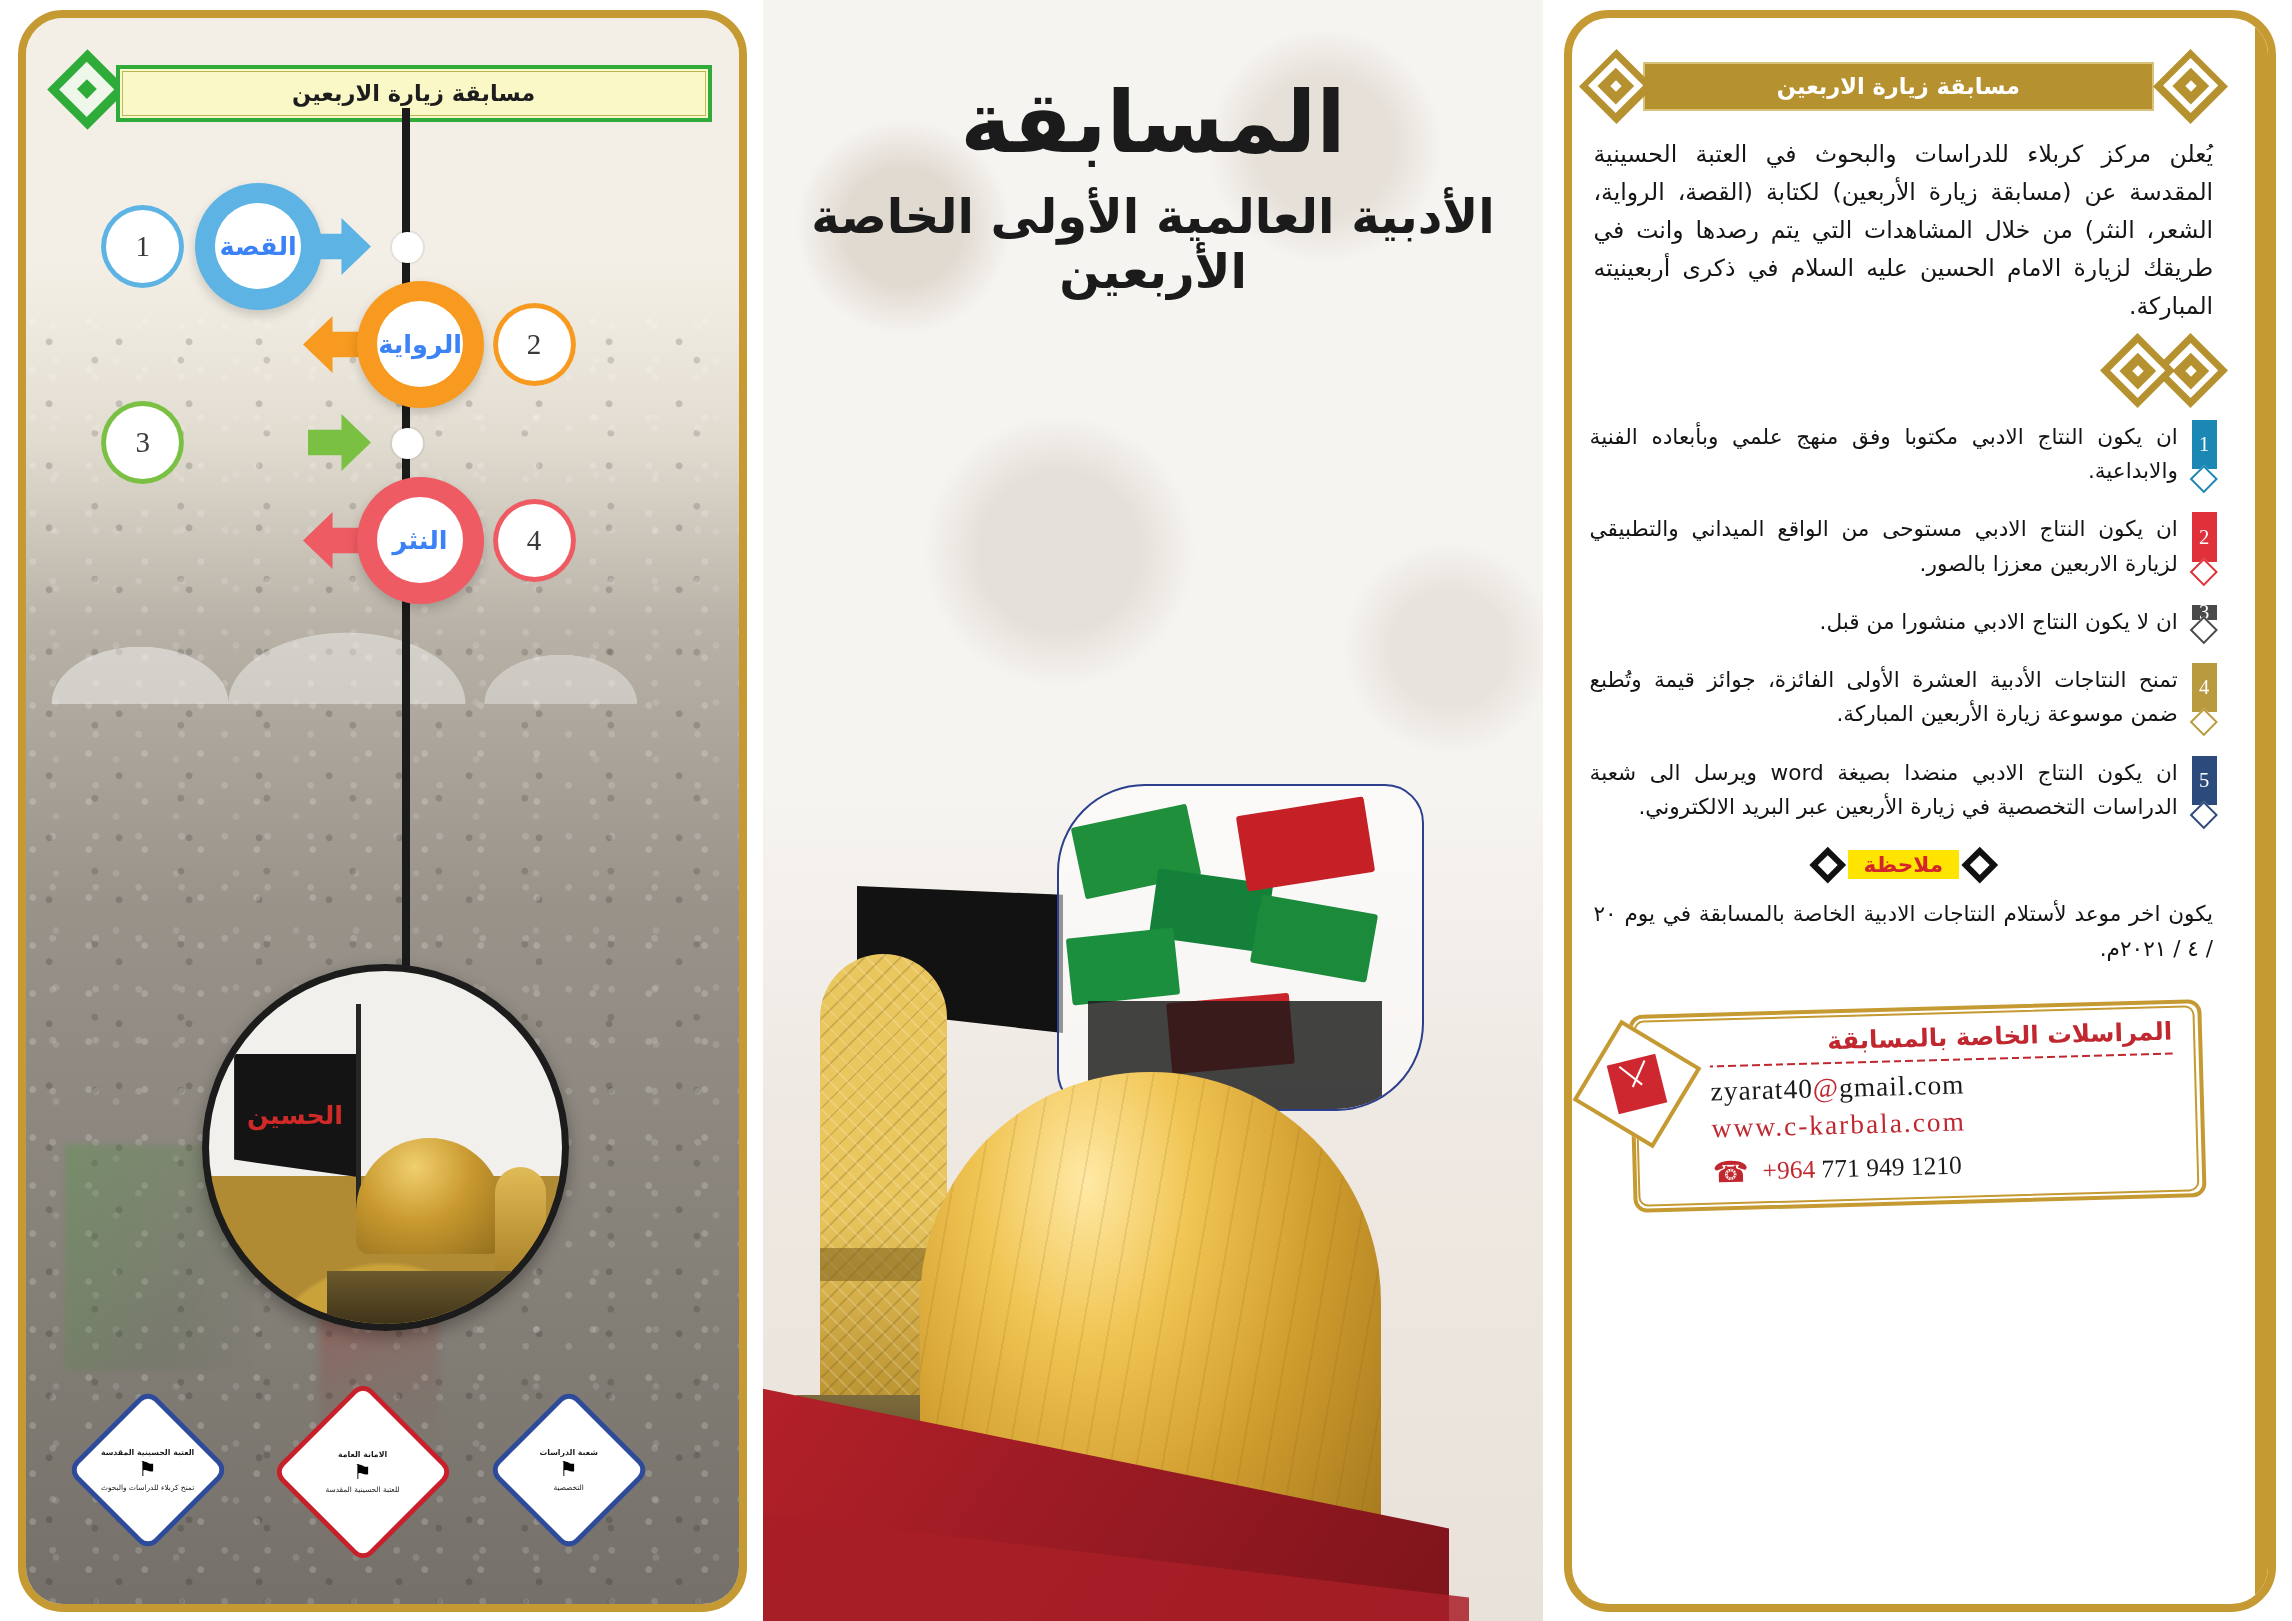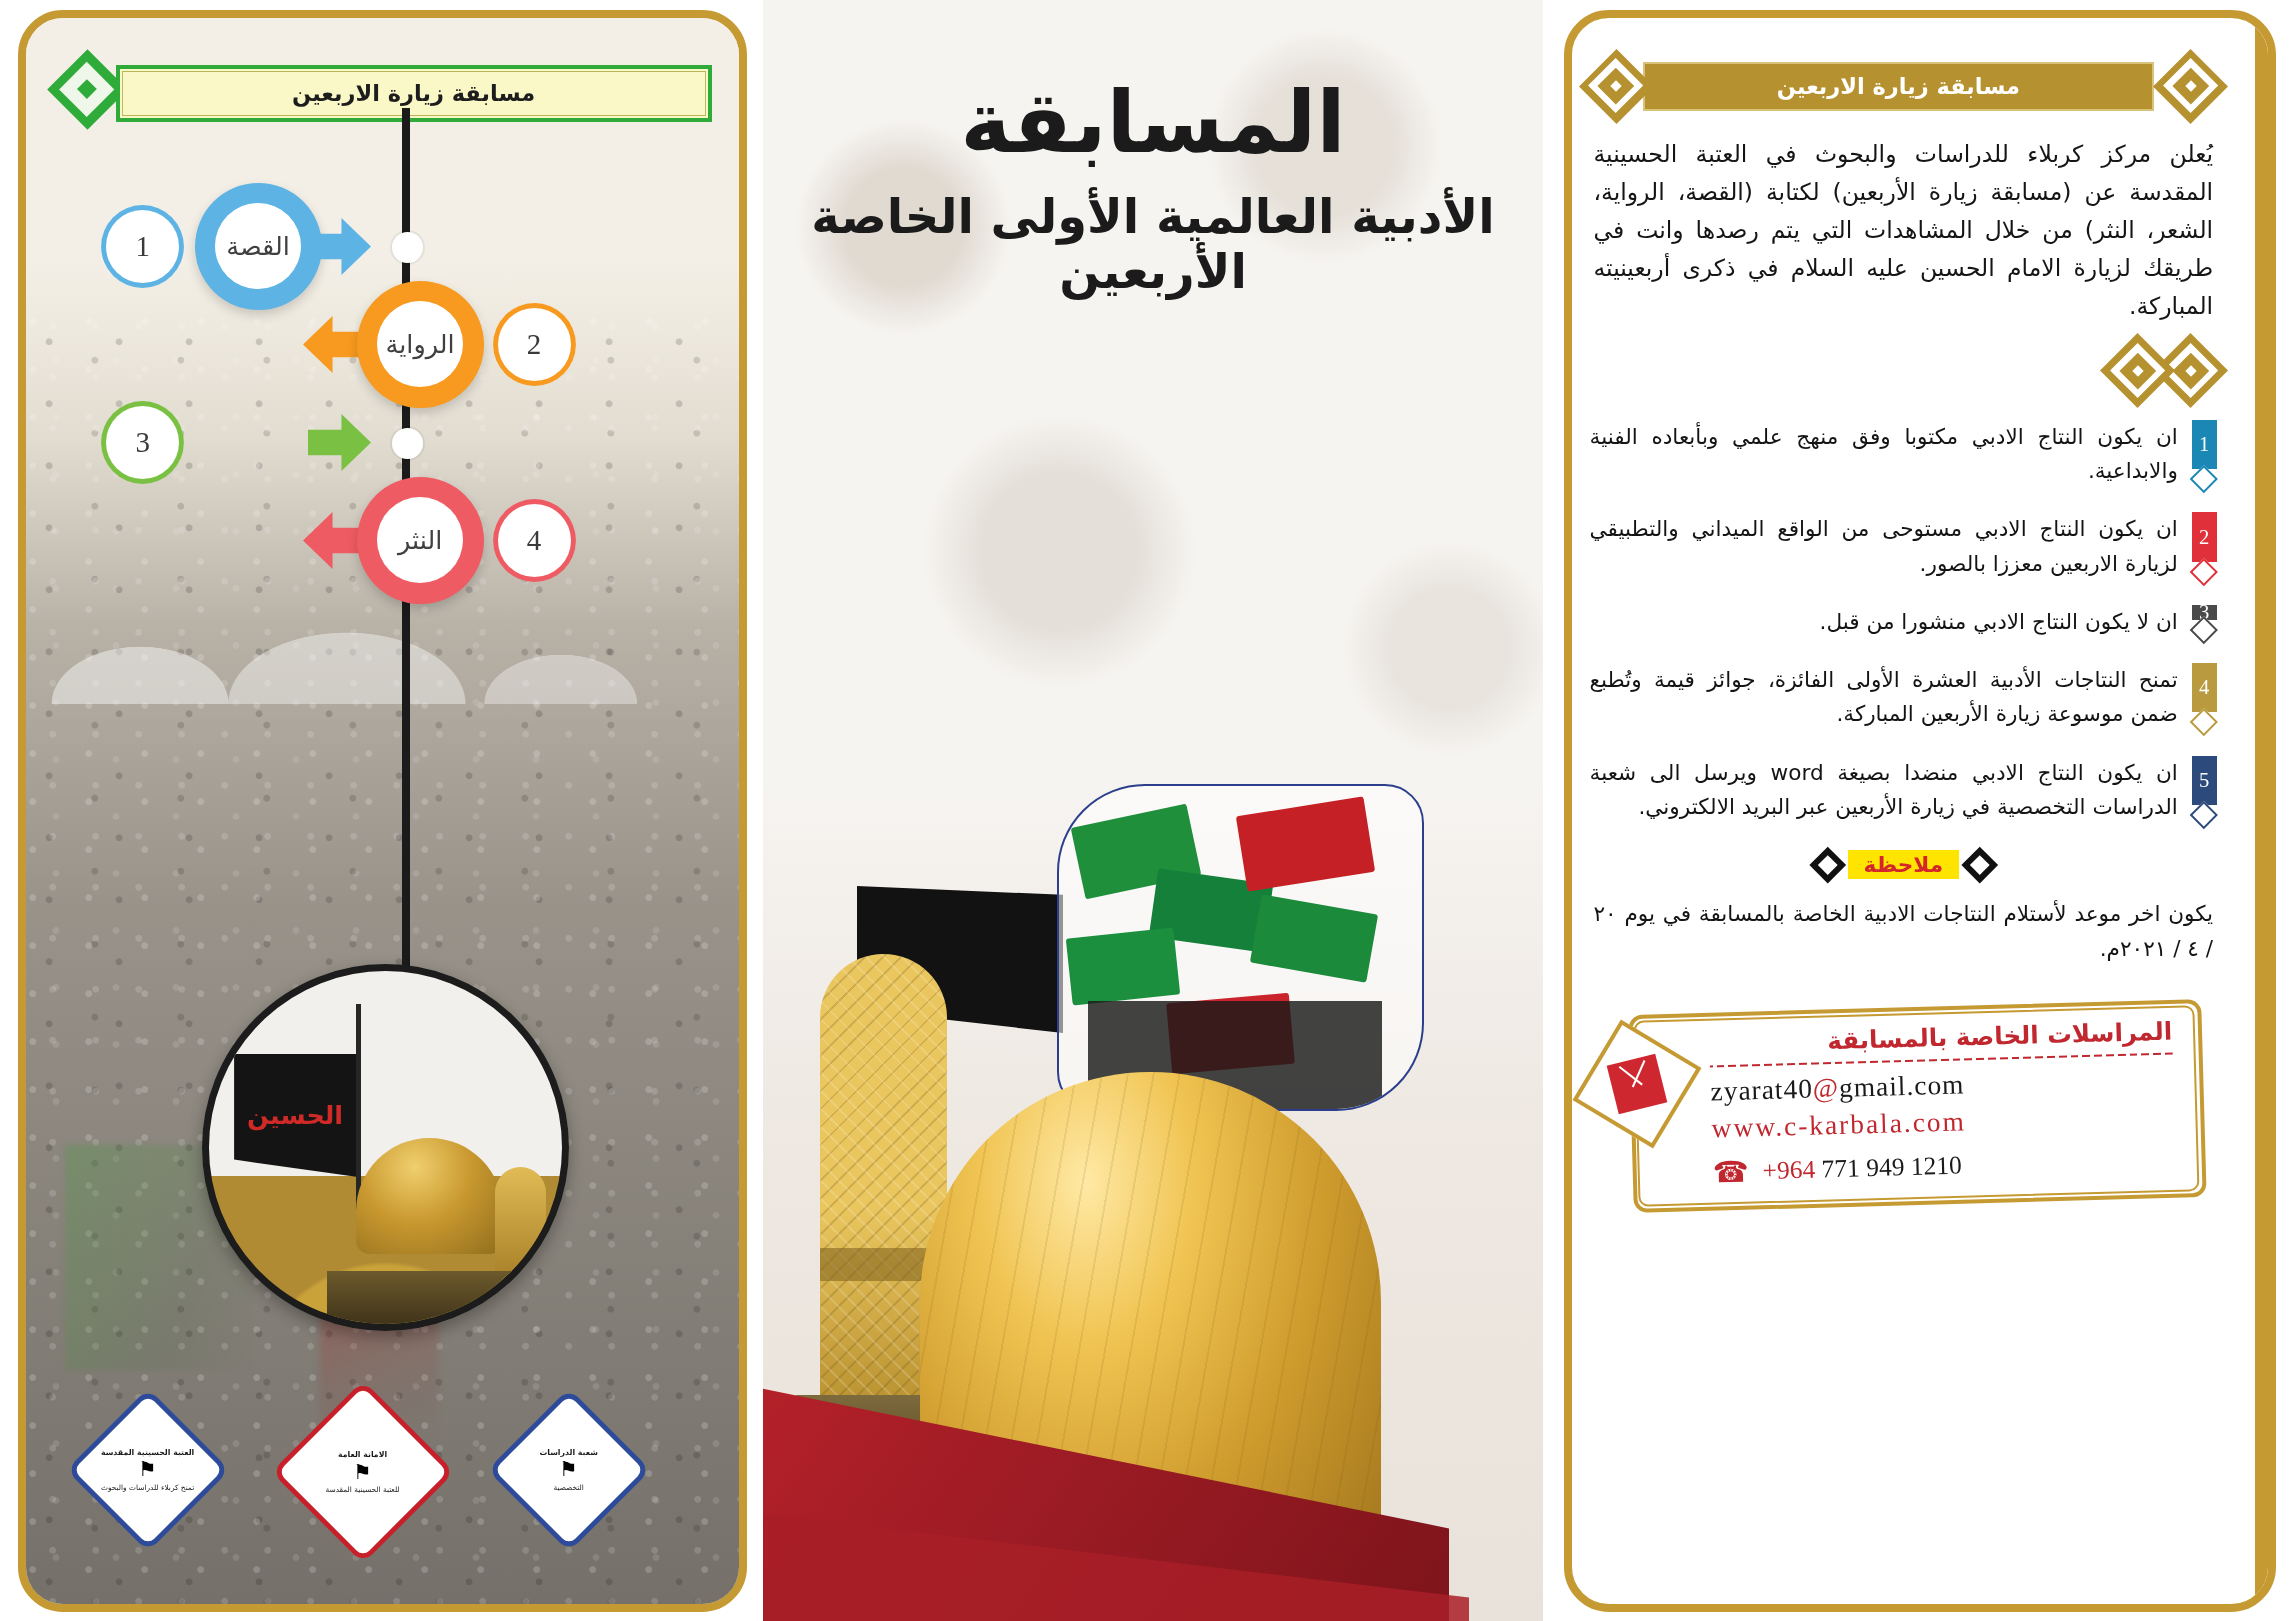--- a/index.html
+++ b/index.html
@@ -99,21 +99,21 @@
   .flow-item{position:absolute;height:127px;}
   .bubble{
     position:absolute;top:0;width:127px;height:127px;border-radius:50%;
     display:flex;align-items:center;justify-content:center;
     box-shadow:0 4.9px 10.8px rgba(0,0,0,.17);
   }
   .bubble .inner{
     width:86px;height:86px;border-radius:50%;background:#fff;
     display:flex;align-items:center;justify-content:center;
   }
-  .bubble .inner span{font-size:25.5px;font-weight:normal;color:#404040;}
+  .bubble .inner span{font-size:25.5px;font-weight:bold;color:#3b82f6;}
   .arrow{
     position:absolute;top:33px;width:63px;height:61px;
   }
   .arrow svg{width:100%;height:100%;display:block;}
   .numcircle{
     position:absolute;top:27.4px;width:73px;height:73px;border-radius:50%;
     background:#fff;display:flex;align-items:center;justify-content:center;
     box-sizing:border-box;
   }
   .numcircle span{font-size:29px;color:#3a3a3a;font-family:"Liberation Serif",serif;}

